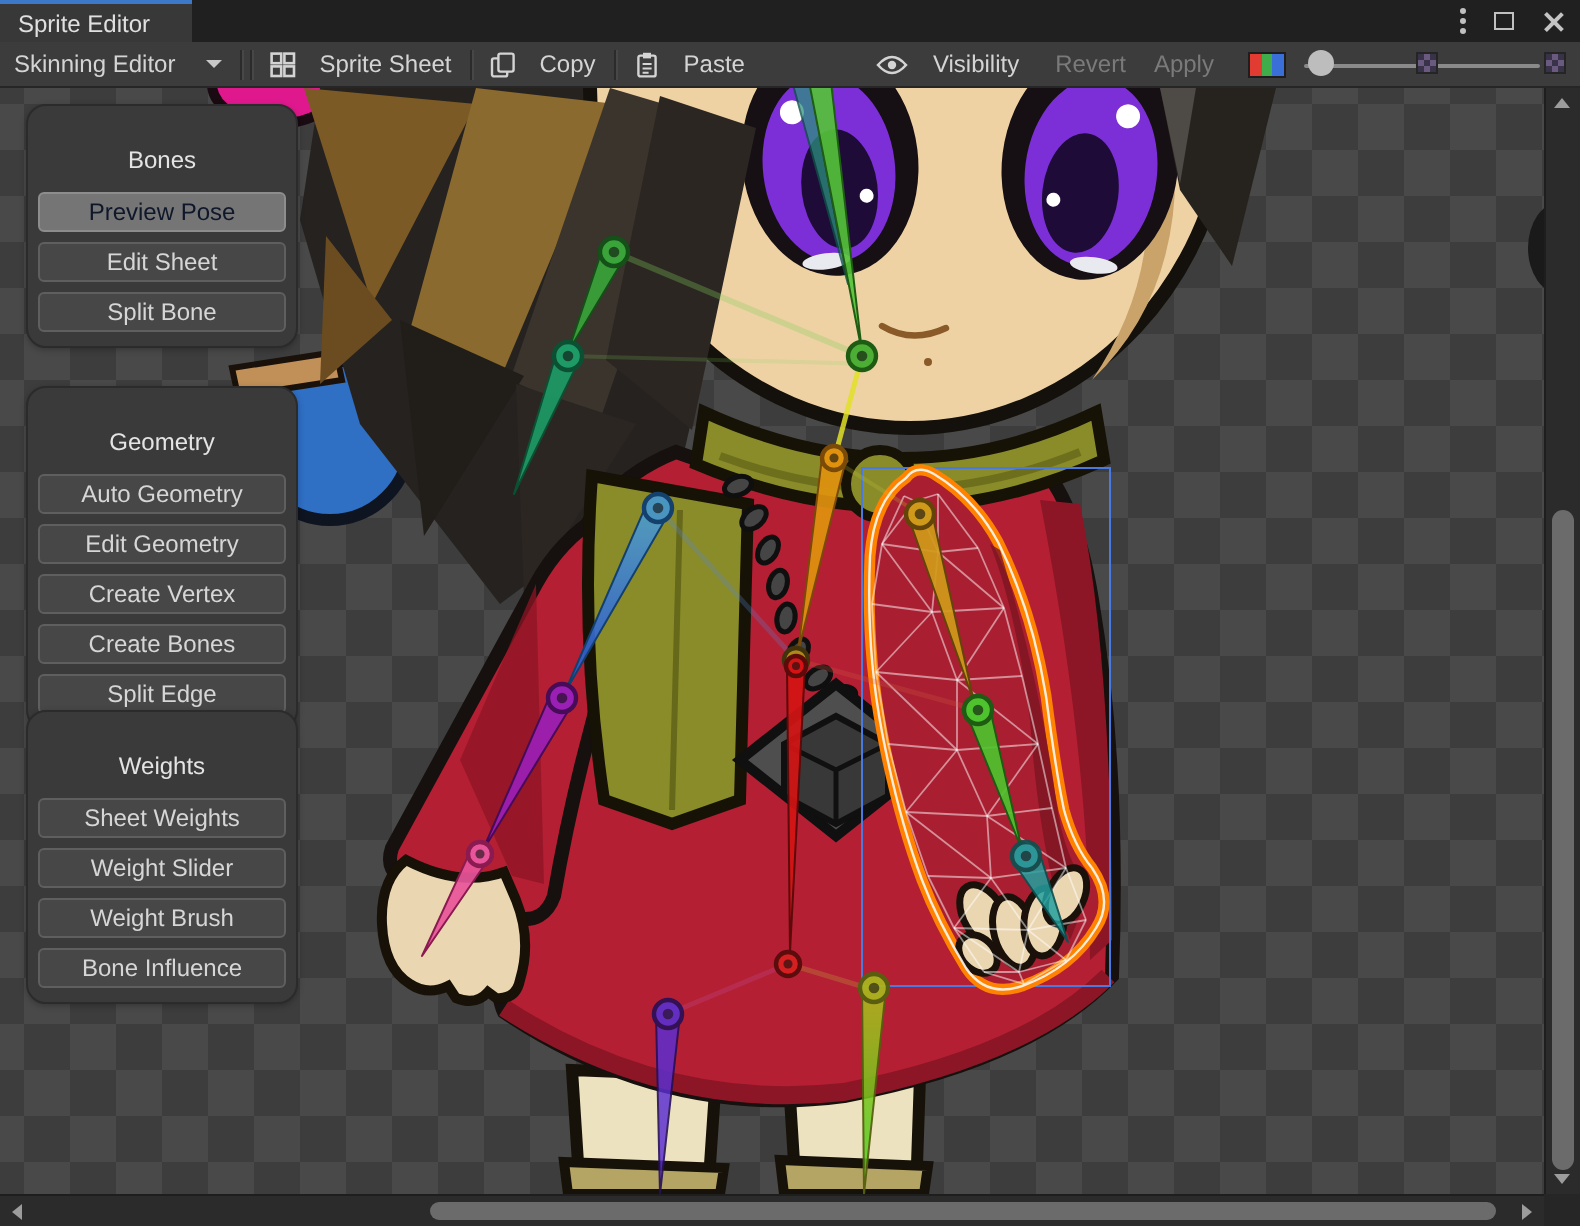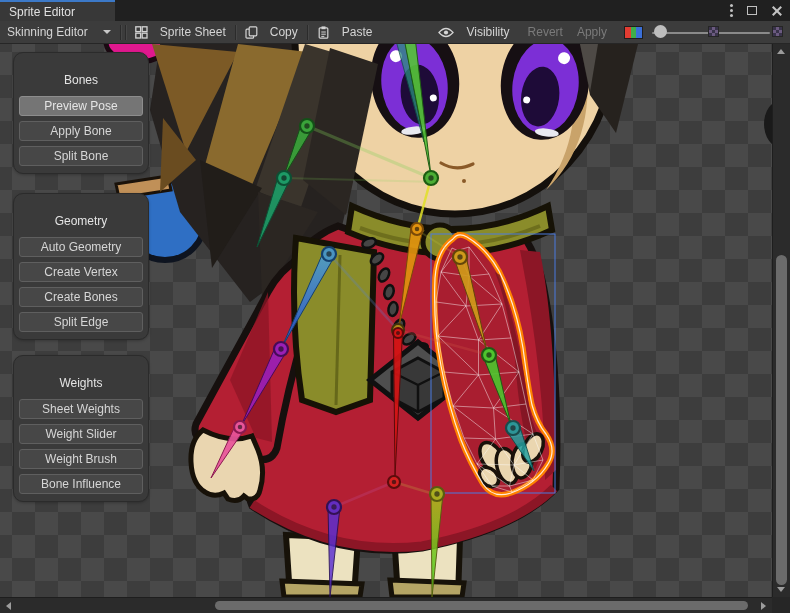--- a/index.html
+++ b/index.html
@@ -1,20 +1,20 @@
 <!DOCTYPE html>
 <html><head>
 <meta charset="utf-8">
 <style>
   html,body{margin:0;padding:0}
   body{position:relative;width:790px;height:613px;overflow:hidden;background:#3c3c3c;
        font-family:"Liberation Sans",sans-serif;font-size:12px;color:#d4d4d4;-webkit-font-smoothing:antialiased}
   
   .tabbar{position:absolute;top:0;left:0;right:0;height:21px;background:#202020}
-  .tab{position:absolute;left:0;top:0;width:115px;height:21px;background:#383838;border-top:2px solid #3c79c8;
+  .tab{position:absolute;left:0;top:0;width:96px;height:21px;background:#383838;border-top:2px solid #3c79c8;
        display:flex;align-items:center;padding-left:9px;box-sizing:border-box;color:#e0e0e0}
   .winctl{position:absolute;right:8px;top:0;height:21px;display:flex;align-items:center;gap:14px}
   .icon-kebab{width:3px;height:3px;border-radius:50%;background:#c0c0c0;box-shadow:0 -5px 0 #c0c0c0,0 5px 0 #c0c0c0}
   .icon-max{width:10px;height:9px;border:1.6px solid #c0c0c0;box-sizing:border-box}
   .icon-close{position:relative;width:11px;height:11px}
   .icon-close::before,.icon-close::after{content:"";position:absolute;left:5px;top:0;width:1.8px;height:12px;background:#c4c4c4}
   .icon-close::before{transform:rotate(45deg)}.icon-close::after{transform:rotate(-45deg)}
   
   .toolbar{position:absolute;top:21px;left:0;right:0;height:23px;background:#3c3c3c;border-bottom:1px solid #262626;
            display:flex;align-items:center;box-sizing:border-box}
@@ -32,21 +32,21 @@
   
   .canvas{position:absolute;top:44px;left:0;width:772px;height:553px;
           background:repeating-conic-gradient(#494949 0 25%,#3d3d3d 0 50%) 12px 8px/46px 46px}
   .canvas svg{position:absolute;inset:0;pointer-events:none}
   
   .panel{position:absolute;left:13px;width:136px;background:#3a3a3a;border:1px solid #2b2b2b;border-radius:10px;
          padding:6px 0 2px;box-sizing:border-box;box-shadow:0 1px 3px rgba(0,0,0,.25)}
   .panel-title{text-align:center;color:#e4e4e4;margin:14px 0 9px}
   .pbtn{display:block;width:124px;margin:0 auto 5px;height:20px;line-height:18px;text-align:center;background:#474747;
         border:1px solid #5f5f5f;border-radius:3px;color:#d6d6d6;box-sizing:border-box;cursor:default;overflow:hidden}
-  .pbtn.active{background:#757575;border-color:#8d8d8d;color:#e5e5e5}
+  .pbtn.active{background:#757575;border-color:#8d8d8d;color:#0f172a}
   
   .vscroll{position:absolute;top:44px;right:0;width:18px;height:553px;background:#2b2b2b;border-left:1px solid #1e1e1e;box-sizing:border-box}
   .vthumb{position:absolute;left:3px;width:11px;top:211px;height:330px;background:#6b6b6b;border-radius:6px}
   .arr{position:absolute;width:0;height:0}
   .arr-up{top:5px;left:4px;border-left:4.5px solid transparent;border-right:4.5px solid transparent;border-bottom:5px solid #9c9c9c}
   .arr-down{bottom:5px;left:4px;border-left:4.5px solid transparent;border-right:4.5px solid transparent;border-top:5px solid #9c9c9c}
   .hscroll{position:absolute;left:0;bottom:0;width:772px;height:16px;background:#2b2b2b;border-top:1px solid #1e1e1e;box-sizing:border-box}
   .hthumb{position:absolute;left:215px;width:533px;top:3px;height:9px;background:#6b6b6b;border-radius:5px}
   .arr-left{left:6px;top:4px;border-top:4.5px solid transparent;border-bottom:4.5px solid transparent;border-right:5px solid #9c9c9c}
   .arr-right{right:6px;top:4px;border-top:4.5px solid transparent;border-bottom:4.5px solid transparent;border-left:5px solid #9c9c9c}
@@ -400,26 +400,27 @@
           <circle cx="513" cy="428" r="2.66" fill="rgba(15,15,15,0.6)"></circle>
         </g>
       </g>
 </svg>
 </div>
 
 <div id="panels">
     <div class="panel" style="top: 52px;">
       <div class="panel-title">Bones</div>
       <div class="pbtn active">Preview Pose</div>
-      <div class="pbtn">Apply Bone</div>
+      <div class="pbtn">Edit Sheet</div>
       <div class="pbtn">Split Bone</div>
     </div>
     <div class="panel" style="top: 193px;">
       <div class="panel-title">Geometry</div>
       <div class="pbtn">Auto Geometry</div>
+      <div class="pbtn">Edit Geometry</div>
       <div class="pbtn">Create Vertex</div>
       <div class="pbtn">Create Bones</div>
       <div class="pbtn">Split Edge</div>
     </div>
     <div class="panel" style="top: 355px;">
       <div class="panel-title">Weights</div>
       <div class="pbtn">Sheet Weights</div>
       <div class="pbtn">Weight Slider</div>
       <div class="pbtn">Weight Brush</div>
       <div class="pbtn">Bone Influence</div>

